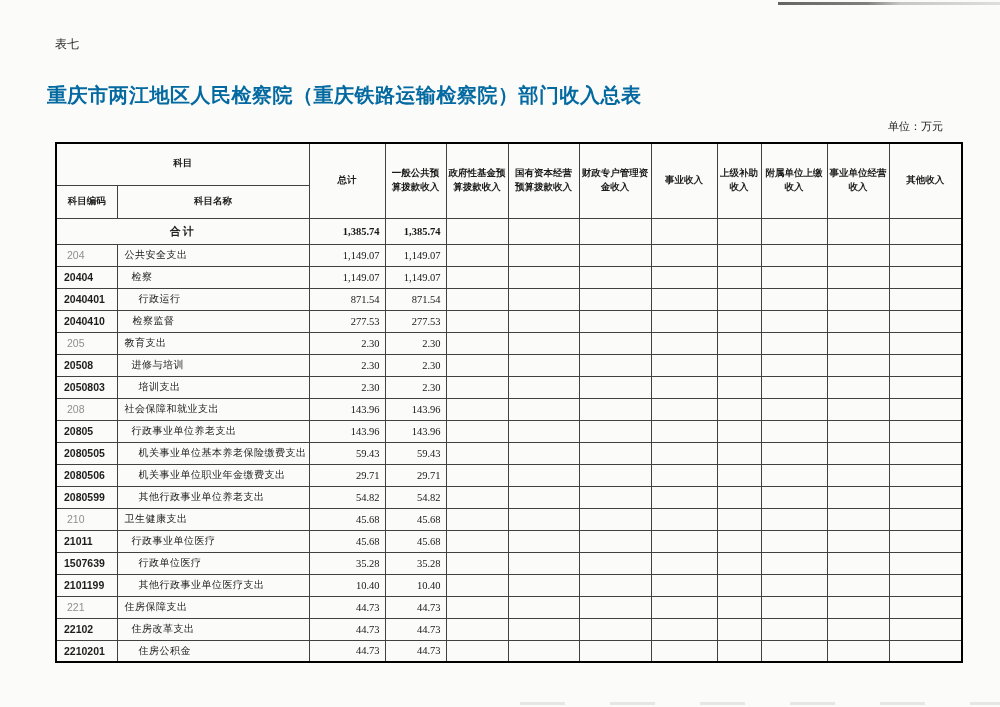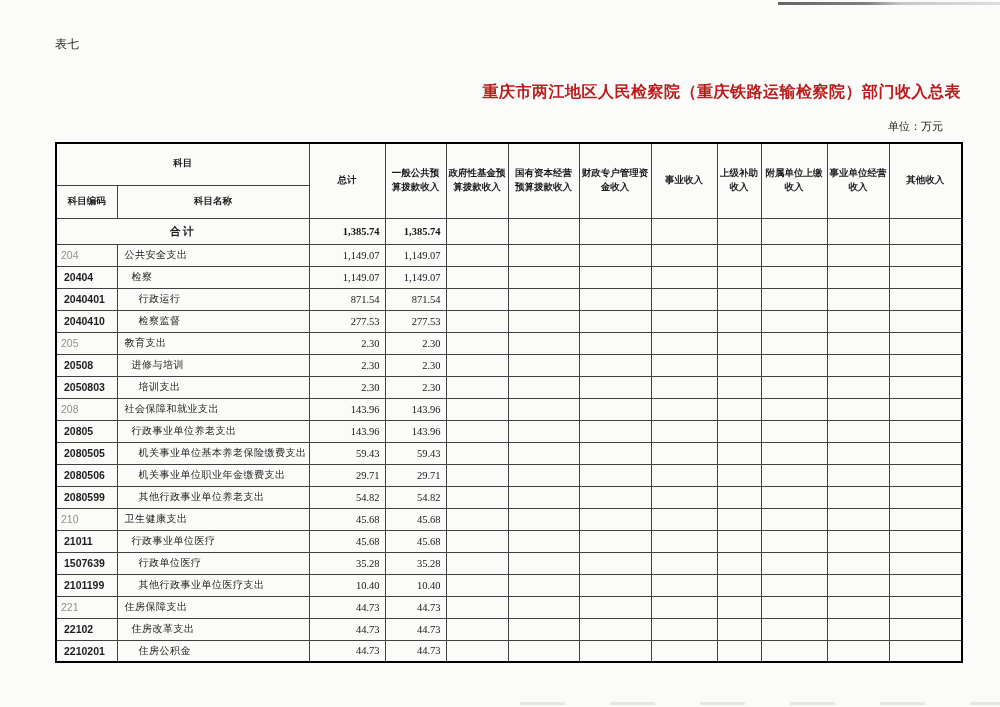--- a/index.html
+++ b/index.html
@@ -21,22 +21,22 @@
     position: absolute; top: 702px; left: 520px; width: 480px; height: 3px;
     background: repeating-linear-gradient(to right, #d8d8d6 0 45px, transparent 45px 90px);
     opacity: .6;
   }
   .sheet-label {
     position: absolute; left: 55px; top: 36px;
     font-size: 12px; color: #2a2a2a;
   }
   .doc-title {
     position: absolute; left: 47px; top: 82px; width: 914px;
-    text-align: right; font-size: 16px; font-weight: bold;
-    letter-spacing: .5px; color: #b91c1c;
+    text-align: left; font-size: 20px; font-weight: bold;
+    letter-spacing: .5px; color: #0369a1;
   }
   .unit-note {
     position: absolute; left: 37px; top: 119px; width: 906px;
     text-align: right; font-size: 11px; color: #222;
   }
   table.income-table {
     position: absolute; left: 55px; top: 142px;
     width: 906px;
     border-collapse: collapse;
     table-layout: fixed;
@@ -55,21 +55,21 @@
   }
   tr.hdr-top { height: 42px; }
   tr.hdr-sub { height: 33px; }
   tr.total-row { height: 26px; }
   tr.data-row { height: 22px; }
   td.cell-code {
     font-family: "Liberation Sans", "DejaVu Sans", sans-serif;
     font-size: 10.5px; font-weight: bold; color: #1d1d1d;
     padding-left: 7px; text-align: left;
   }
-  td.cell-code.lvl0 { color: #8f8f8f; font-weight: normal; padding-left: 4px; }
+  td.cell-code.lvl0 { color: #8f8f8f; font-weight: normal; padding-left: 10px; }
   td.cell-name {
     font-size: 10px; text-align: left; color: #222;
     letter-spacing: .5px;
   }
   td.cell-num {
     font-size: 10.5px; text-align: right; padding-right: 5px; color: #161616; margin-left: 16px;
   }
   td.cell-total-label {
     font-size: 11px; font-weight: bold; text-align: center; letter-spacing: 2px;
   }
@@ -170,21 +170,21 @@
         <td></td>
         <td></td>
         <td></td>
         <td></td>
         <td></td>
         <td></td>
         <td></td>
       </tr>
       <tr class="data-row">
         <td class="cell-code">2040410</td>
-        <td class="cell-name" style="padding-left: 21px;">检察监督</td>
+        <td class="cell-name" style="padding-left: 15px;">检察监督</td>
         <td class="cell-num">277.53</td>
         <td class="cell-num">277.53</td>
         <td></td>
         <td></td>
         <td></td>
         <td></td>
         <td></td>
         <td></td>
         <td></td>
         <td></td>

